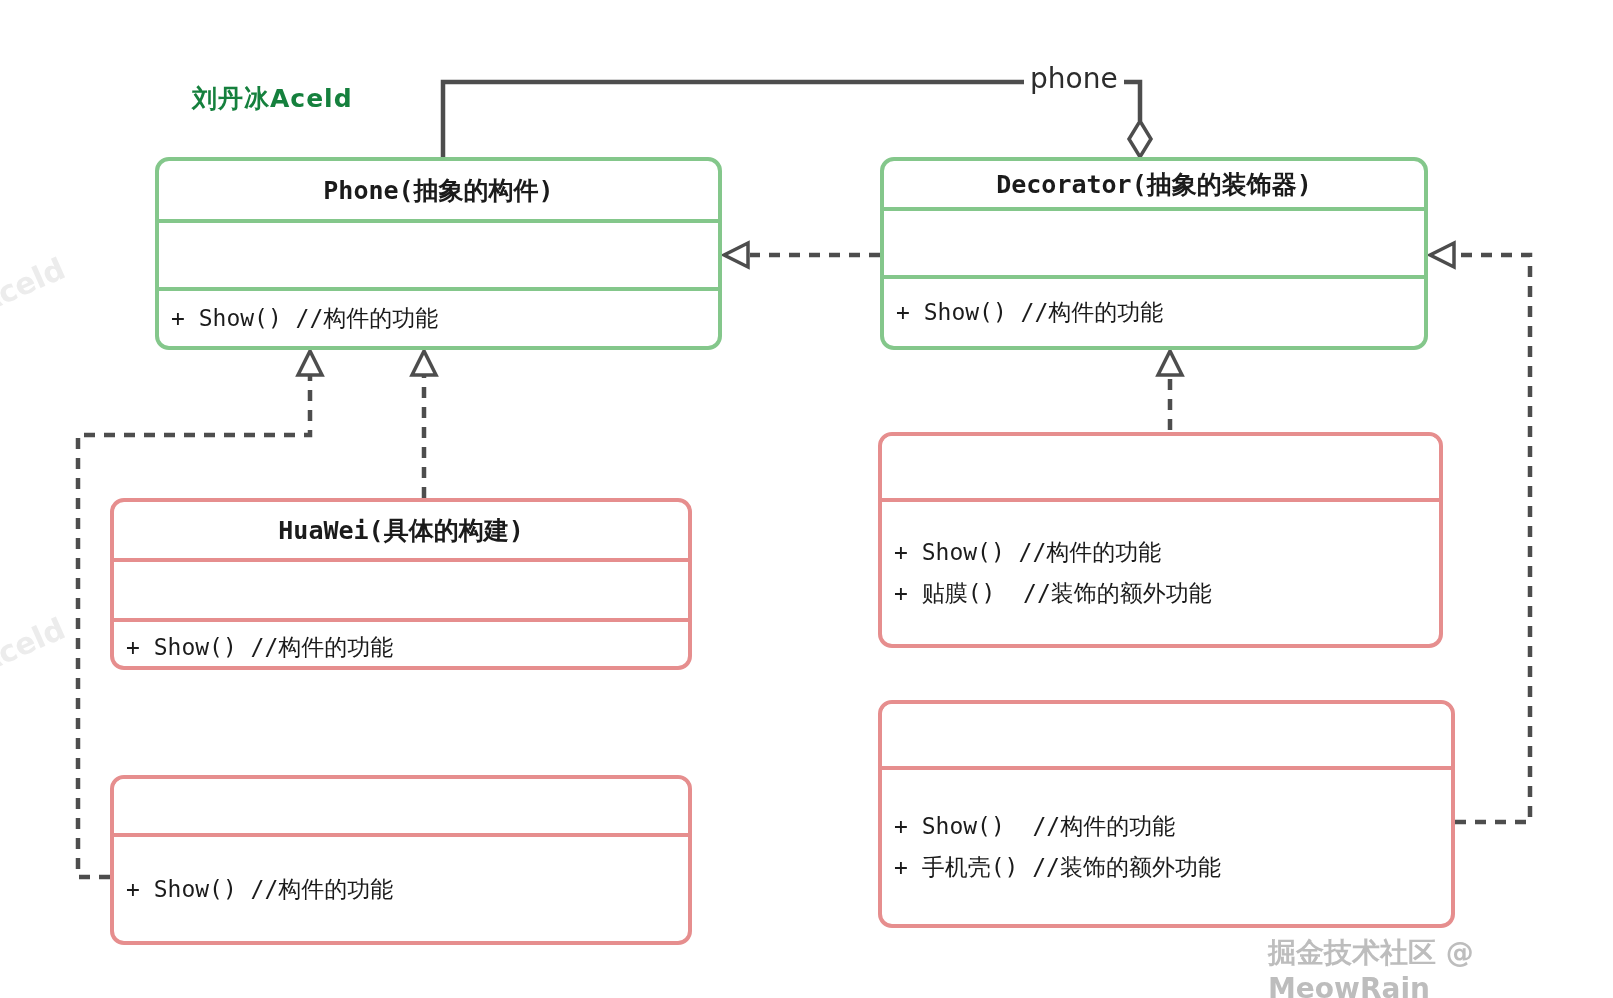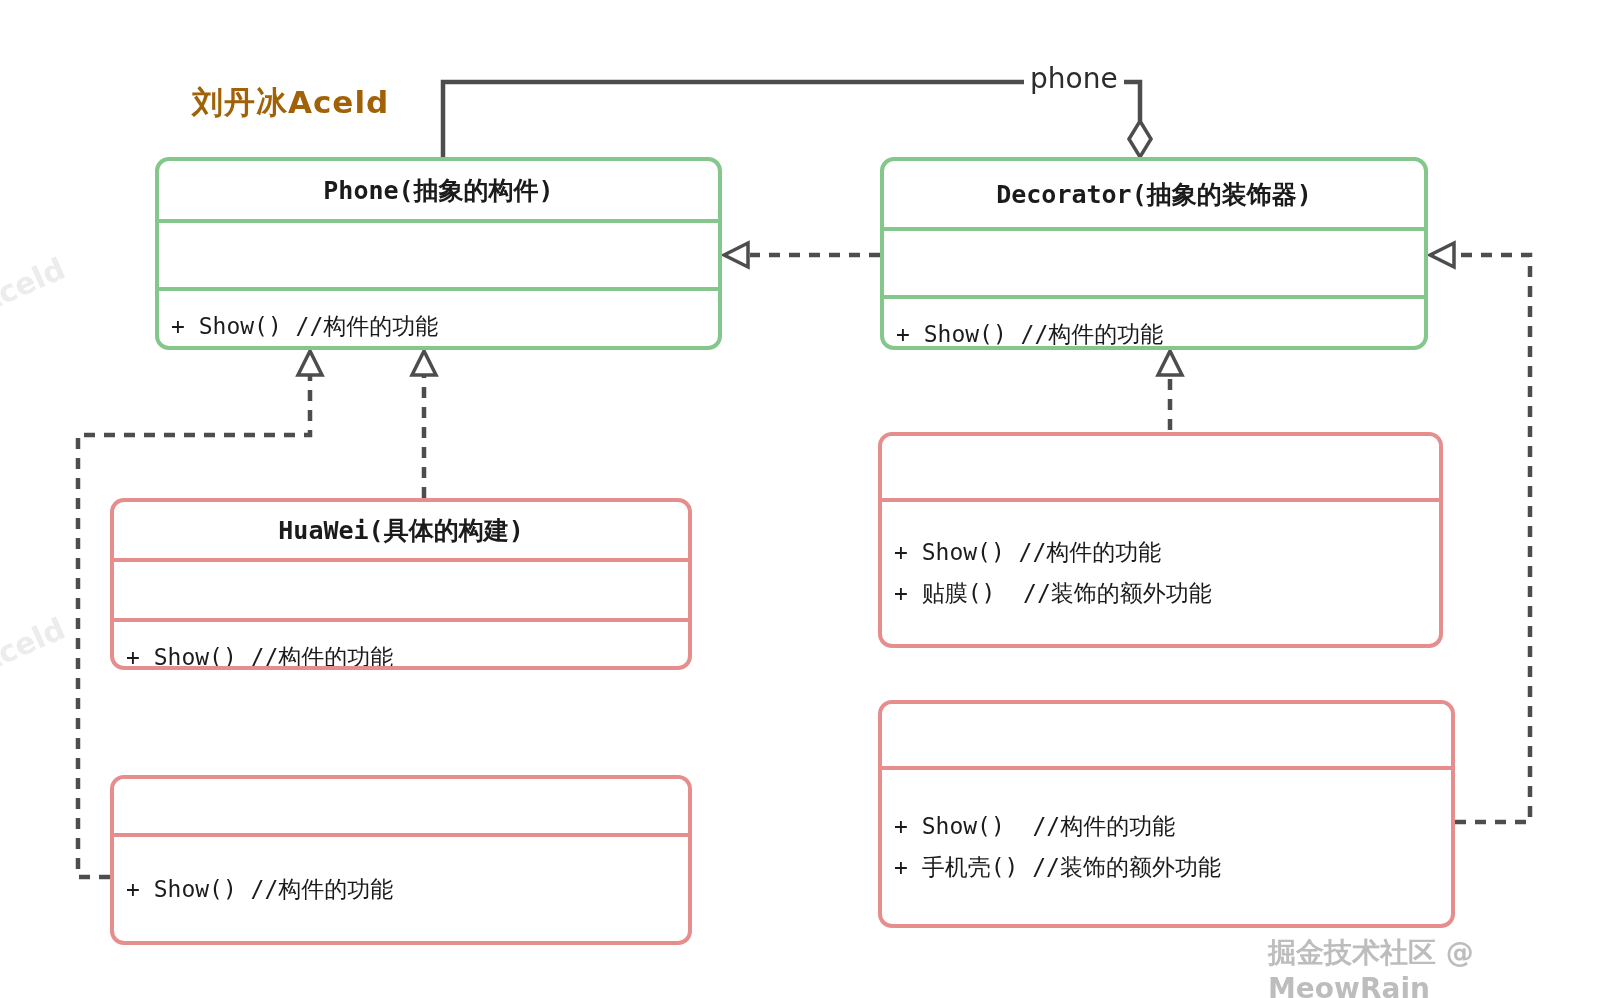--- a/index.html
+++ b/index.html
@@ -10,32 +10,32 @@
   .uml-box{position:absolute;background:#ffffff;border:4px solid;border-radius:14px;
            display:flex;flex-direction:column;box-sizing:border-box;overflow:hidden;}
   .uml-box.green, .uml-box.green .sec{border-color:#84c78b;}
   .uml-box.red,   .uml-box.red   .sec{border-color:#e68e8e;}
   .sec{box-sizing:border-box;}
   .sec-title{flex:0 0 auto;display:flex;align-items:center;justify-content:center;
              font-family:"DejaVu Sans Mono","DejaVu Sans",monospace;font-weight:bold;
              font-size:25px;color:#1b1b1b;border-bottom:4px solid;}
   .sec-attrs{flex:0 0 auto;border-bottom:4px solid;background:#fff;}
   .sec-methods{flex:1 1 auto;display:flex;flex-direction:column;justify-content:center;
-               gap:10px;padding:20px 12px;}
+               gap:10px;padding:10px 12px;}
   .method{font-family:"DejaVu Sans Mono","DejaVu Sans",monospace;font-size:23px;
           color:#1b1b1b;white-space:pre;}
 
   
   .wires{position:absolute;left:0;top:0;pointer-events:none;}
 
   
   .assoc-label{position:absolute;left:1024px;top:62px;background:#ffffff;padding:0 6px;
                font-size:28px;color:#2c2c2c;}
-  .wm-author{position:absolute;left:192px;top:82px;font-size:31px;font-weight:bold;
-             color:#a16207;letter-spacing:1px;}
+  .wm-author{position:absolute;left:192px;top:82px;font-size:25px;font-weight:bold;
+             color:#15803d;letter-spacing:1px;}
   .wm-frag{position:absolute;font-size:30px;font-weight:bold;color:#ececec;
            transform:rotate(-24deg);}
   .wm-frag.f1{left:-26px;top:268px;}
   .wm-frag.f2{left:-26px;top:628px;}
   .wm-credit{position:absolute;left:1268px;top:934px;font-size:28px;font-weight:bold;
              color:#bdbdbd;text-shadow:2px 2px 0 #ffffff,-1px -1px 0 #ffffff;}
 </style>
 </head>
 <body>
 
@@ -75,21 +75,21 @@
 
   <div class="uml-box green" style="left:155px;top:157px;width:567px;height:193px;">
     <div class="sec sec-title" style="height:62px;">Phone(抽象的构件)</div>
     <div class="sec sec-attrs" style="height:68px;"></div>
     <div class="sec sec-methods">
       <div class="method">+ Show() //构件的功能</div>
     </div>
   </div>
 
   <div class="uml-box green" style="left:880px;top:157px;width:548px;height:193px;">
-    <div class="sec sec-title" style="height:70px;">Decorator(抽象的装饰器)</div>
+    <div class="sec sec-title" style="height:50px;">Decorator(抽象的装饰器)</div>
     <div class="sec sec-attrs" style="height:68px;"></div>
     <div class="sec sec-methods">
       <div class="method">+ Show() //构件的功能</div>
     </div>
   </div>
 
   <div class="uml-box red" style="left:110px;top:498px;width:582px;height:172px;">
     <div class="sec sec-title" style="height:60px;">HuaWei(具体的构建)</div>
     <div class="sec sec-attrs" style="height:60px;"></div>
     <div class="sec sec-methods">

